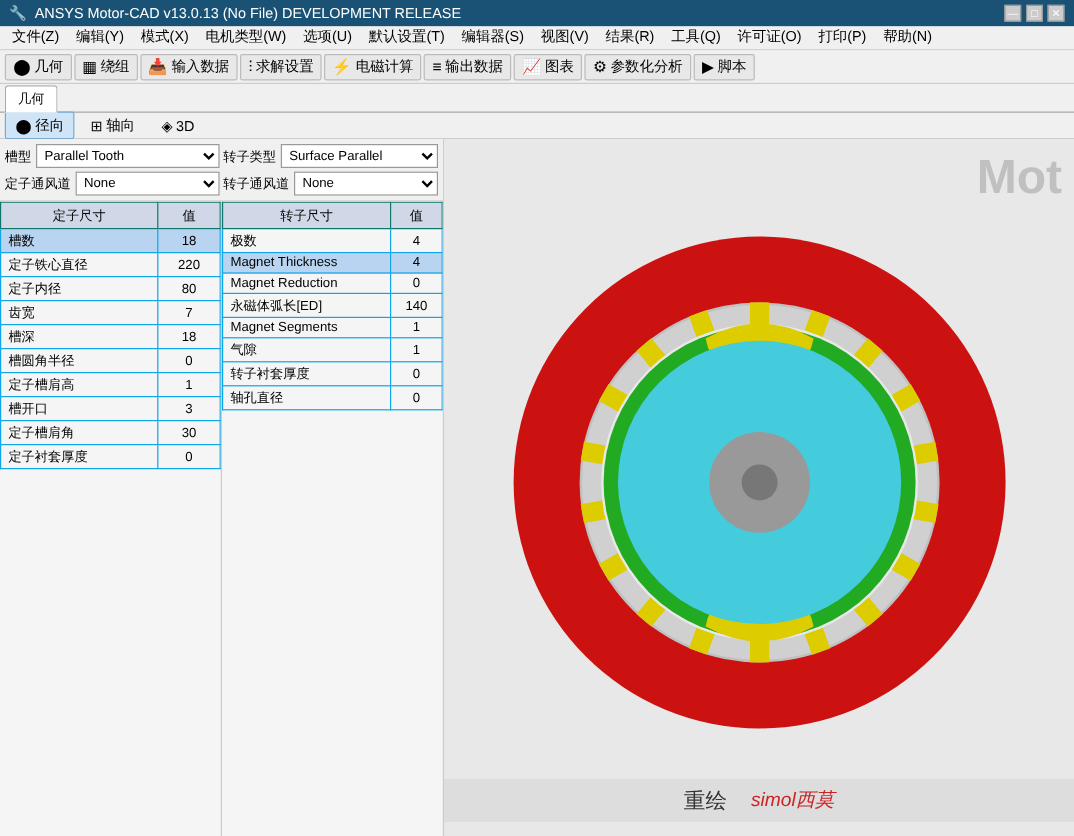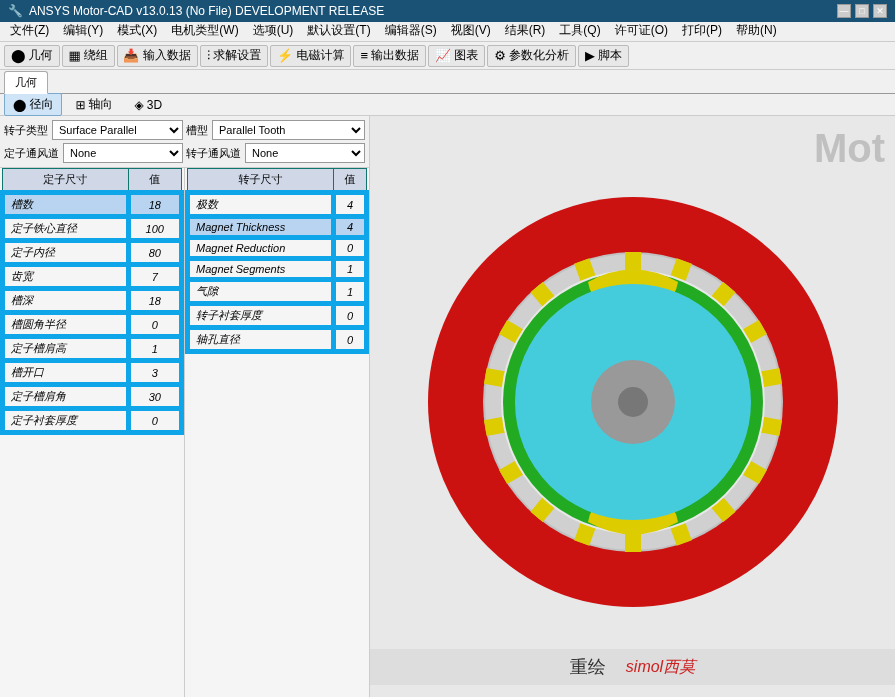--- a/index.html
+++ b/index.html
@@ -159,24 +159,23 @@
     }
     th {
       background: #d0d8e8;
       border: 1px solid #0f766e;
       padding: 3px 6px;
       font-size: 11px;
       font-weight: normal;
       text-align: center;
     }
     td {
-      border: 5px solid #0ea5e9;
+      border: 1px solid #0ea5e9;
       padding: 2px 6px;
       font-size: 11px;
-      font-style: italic;
     }
     td:last-child { text-align: center; }
     tr.highlighted td { background: #b8d4f0; }
 
     
     .right-panel {
       flex: 1;
       background: #e8e8e8;
       position: relative;
       overflow: hidden;
@@ -304,29 +303,29 @@
     <span>3D</span>
   </div>
 </div>
 
 <div class="main-content">
 
   <div class="left-panel">
 
     <div class="type-selectors">
       <div class="selector-row">
+        <span class="selector-label">槽型</span>
+        <select class="selector-select">
+          <option>Parallel Tooth</option>
+        </select>
+      </div>
+      <div class="selector-row">
         <span class="selector-label">转子类型</span>
         <select class="selector-select">
           <option>Surface Parallel</option>
-        </select>
-      </div>
-      <div class="selector-row">
-        <span class="selector-label">槽型</span>
-        <select class="selector-select">
-          <option>Parallel Tooth</option>
         </select>
       </div>
       <div class="selector-row">
         <span class="selector-label">定子通风道</span>
         <select class="selector-select">
           <option>None</option>
         </select>
       </div>
       <div class="selector-row">
         <span class="selector-label">转子通风道</span>
@@ -346,21 +345,21 @@
               <th>值</th>
             </tr>
           </thead>
           <tbody id="stator-tbody">
           <tr class="highlighted">
       <td>槽数</td>
       <td>18</td>
     </tr>
               <tr>
       <td>定子铁心直径</td>
-      <td>100</td>
+      <td>220</td>
     </tr>
               <tr>
       <td>定子内径</td>
       <td>80</td>
     </tr>
               <tr>
       <td>齿宽</td>
       <td>7</td>
     </tr>
               <tr>
@@ -404,20 +403,24 @@
       <td>极数</td>
       <td>4</td>
     </tr>
               <tr class="highlighted">
       <td>Magnet Thickness</td>
       <td>4</td>
     </tr>
               <tr>
       <td>Magnet Reduction</td>
       <td>0</td>
+    </tr>
+              <tr>
+      <td>永磁体弧长[ED]</td>
+      <td>140</td>
     </tr>
               <tr>
       <td>Magnet Segments</td>
       <td>1</td>
     </tr>
               <tr>
       <td>气隙</td>
       <td>1</td>
     </tr>
               <tr>

